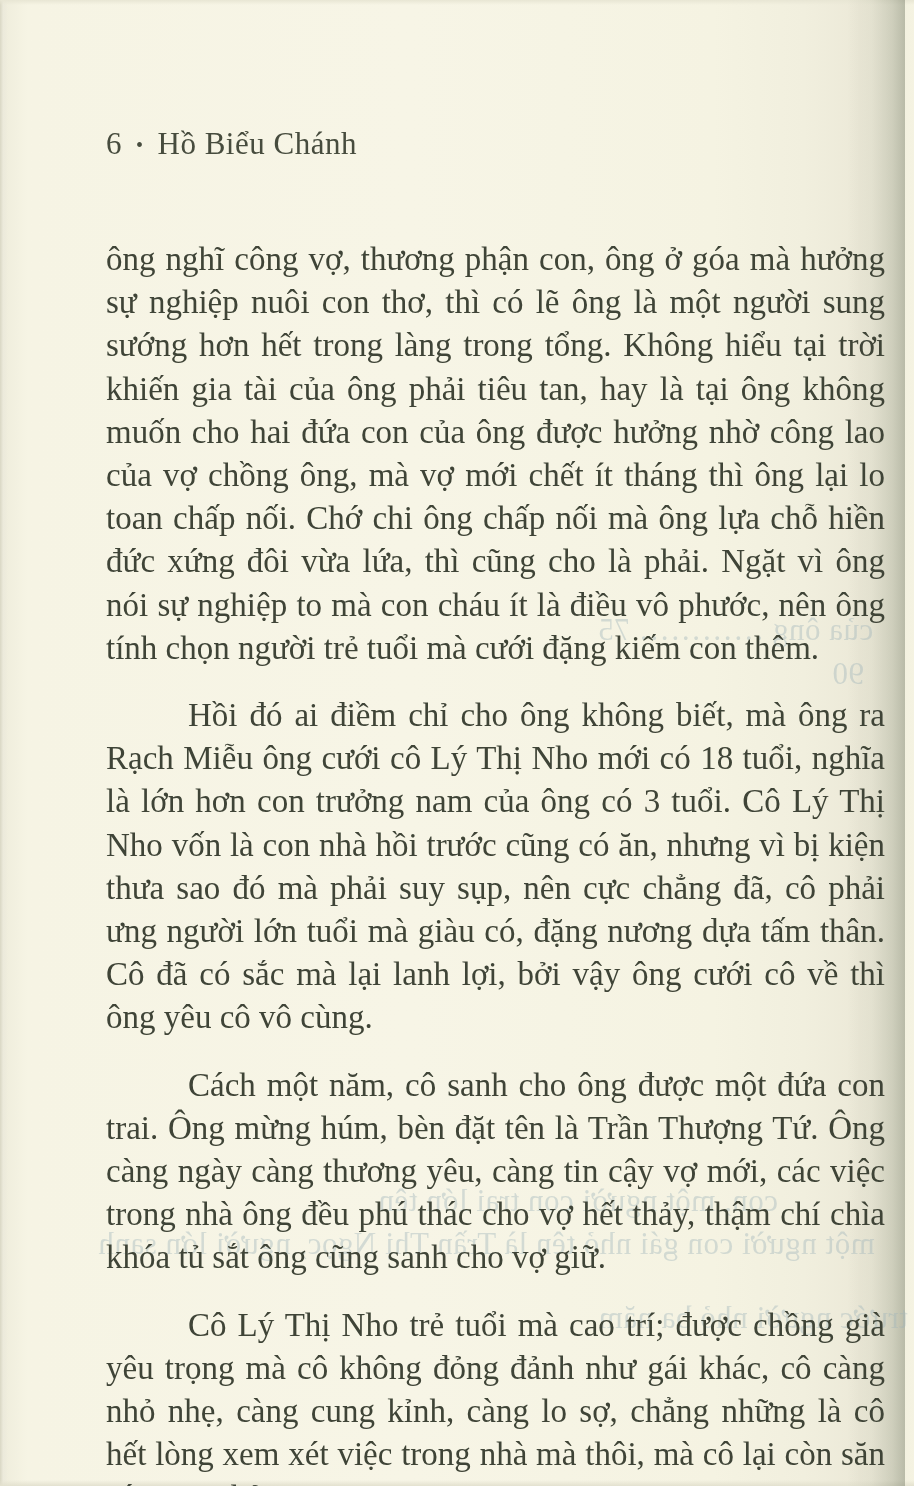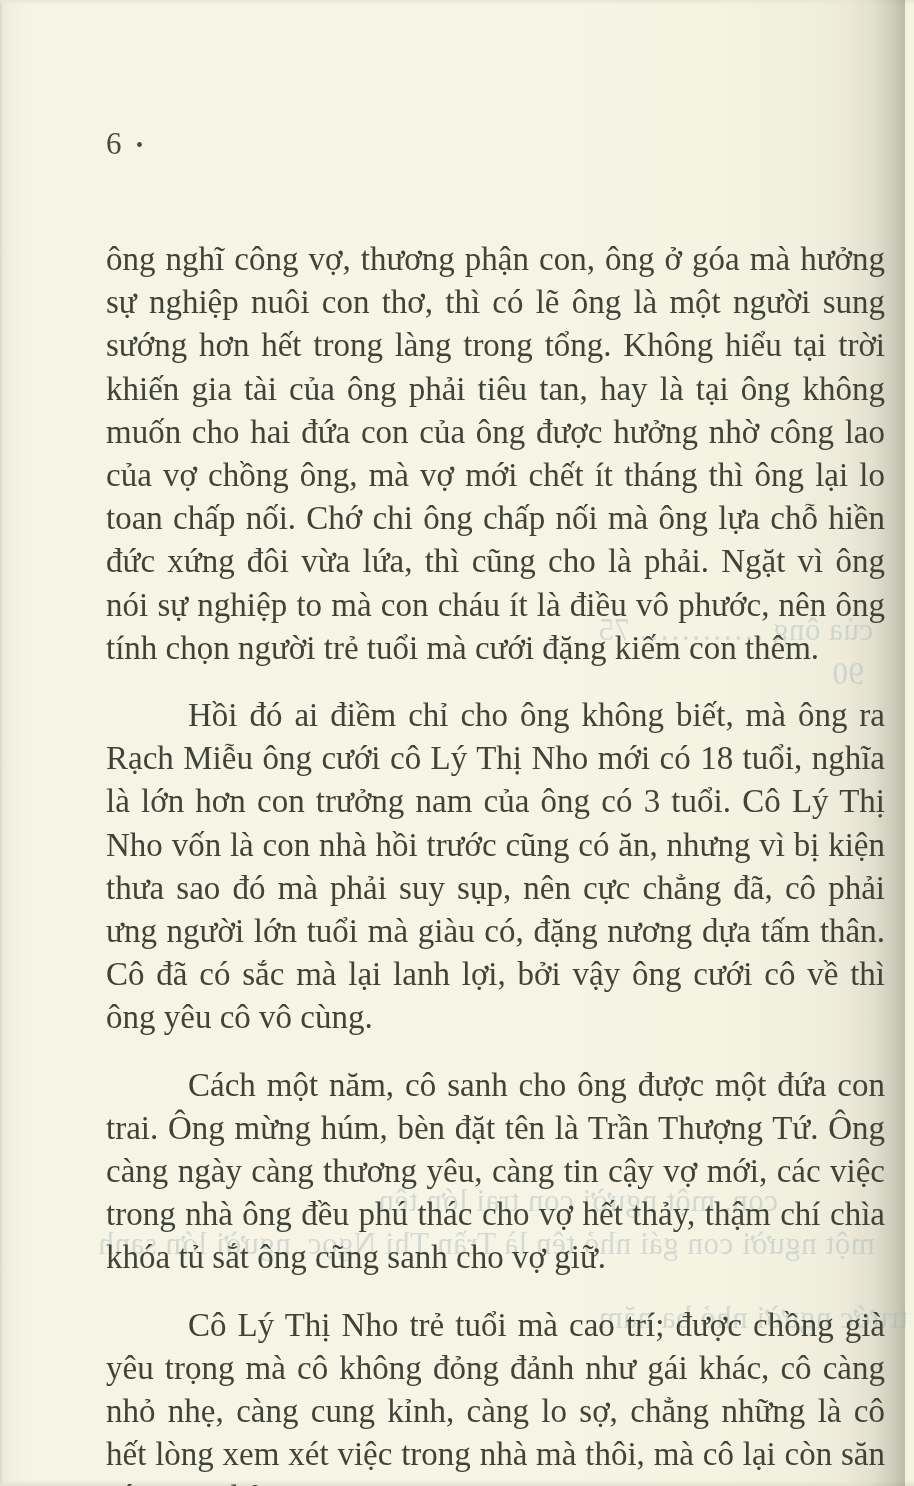--- a/index.html
+++ b/index.html
@@ -106,20 +106,21 @@
     <span class="bleed" style="top:612px; left:598px;">của ông ………… 75</span>
     <span class="bleed" style="top:656px; left:832px;">90</span>
     <span class="bleed" style="top:1183px; left:378px;">con, một người con trai lớn tên</span>
     <span class="bleed" style="top:1226px; left:98px;">một người con gái nhỏ tên là Trần Thị Ngọc, người lớn sanh</span>
     <span class="bleed" style="top:1300px; left:598px;">trước người nhỏ ba năm</span>
   </div>
 
   <div class="running-head">
     <span>6</span>
     <span class="dot">•</span>
+    <span>Hồ Biểu Chánh</span>
   </div>
 
   <div class="body-text">
     <p>ông nghĩ công vợ, thương phận con, ông ở góa mà hưởng sự nghiệp nuôi con thơ, thì có lẽ ông là một người sung sướng hơn hết trong làng trong tổng. Không hiểu tại trời khiến gia tài của ông phải tiêu tan, hay là tại ông không muốn cho hai đứa con của ông được hưởng nhờ công lao của vợ chồng ông, mà vợ mới chết ít tháng thì ông lại lo toan chấp nối. Chớ chi ông chấp nối mà ông lựa chỗ hiền đức xứng đôi vừa lứa, thì cũng cho là phải. Ngặt vì ông nói sự nghiệp to mà con cháu ít là điều vô phước, nên ông tính chọn người trẻ tuổi mà cưới đặng kiếm con thêm.</p>
     <p class="indent">Hồi đó ai điềm chỉ cho ông không biết, mà ông ra Rạch Miễu ông cưới cô Lý Thị Nho mới có 18 tuổi, nghĩa là lớn hơn con trưởng nam của ông có 3 tuổi. Cô Lý Thị Nho vốn là con nhà hồi trước cũng có ăn, nhưng vì bị kiện thưa sao đó mà phải suy sụp, nên cực chẳng đã, cô phải ưng người lớn tuổi mà giàu có, đặng nương dựa tấm thân. Cô đã có sắc mà lại lanh lợi, bởi vậy ông cưới cô về thì ông yêu cô vô cùng.</p>
     <p class="indent">Cách một năm, cô sanh cho ông được một đứa con trai. Ông mừng húm, bèn đặt tên là Trần Thượng Tứ. Ông càng ngày càng thương yêu, càng tin cậy vợ mới, các việc trong nhà ông đều phú thác cho vợ hết thảy, thậm chí chìa khóa tủ sắt ông cũng sanh cho vợ giữ.</p>
     <p class="indent">Cô Lý Thị Nho trẻ tuổi mà cao trí; được chồng già yêu trọng mà cô không đỏng đảnh như gái khác, cô càng nhỏ nhẹ, càng cung kỉnh, càng lo sợ, chẳng những là cô hết lòng xem xét việc trong nhà mà thôi, mà cô lại còn săn sóc con ghẻ con</p>
   </div>
 
 </div>

